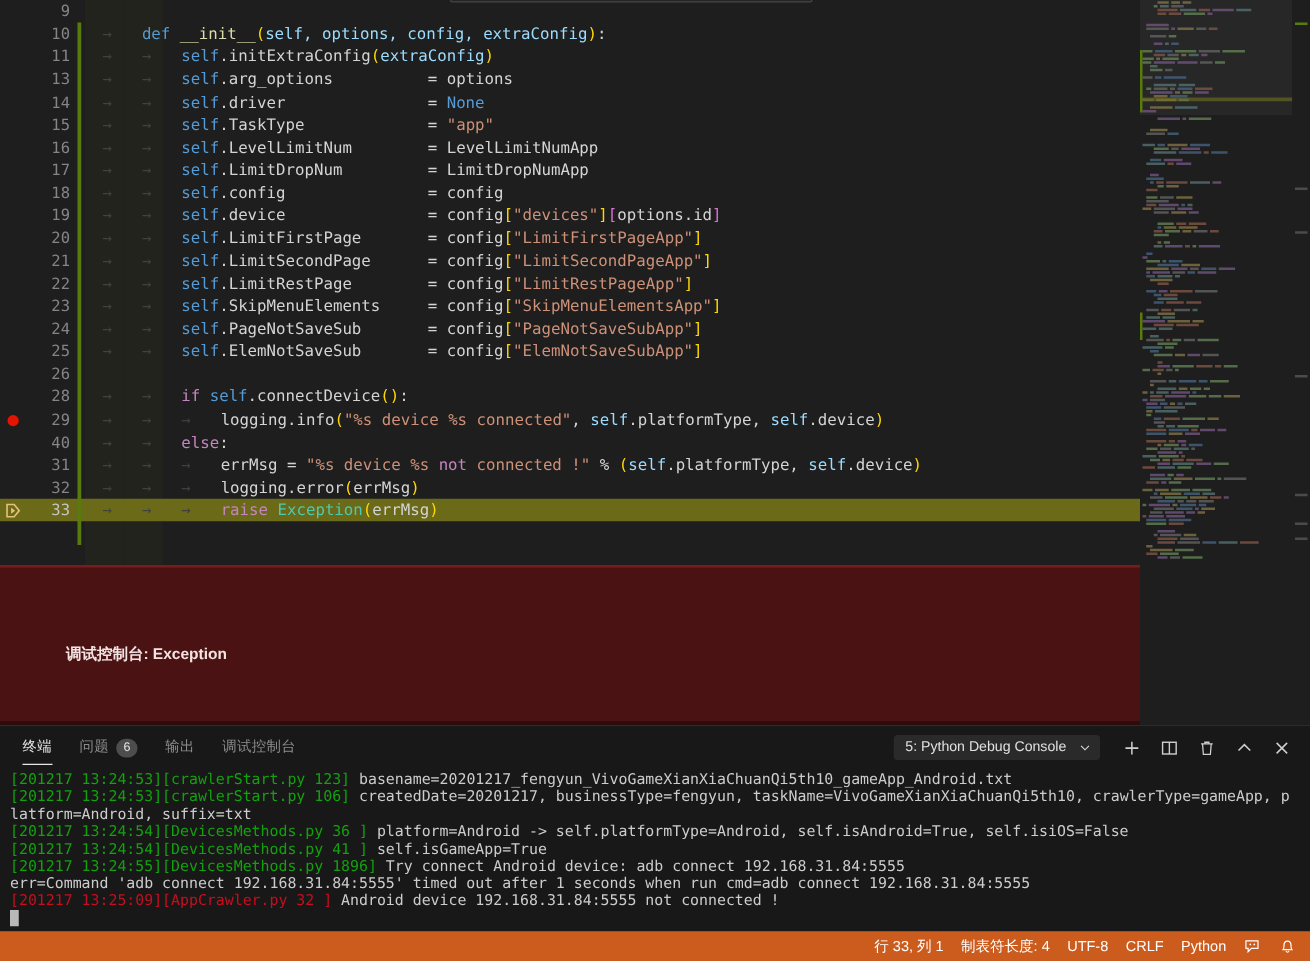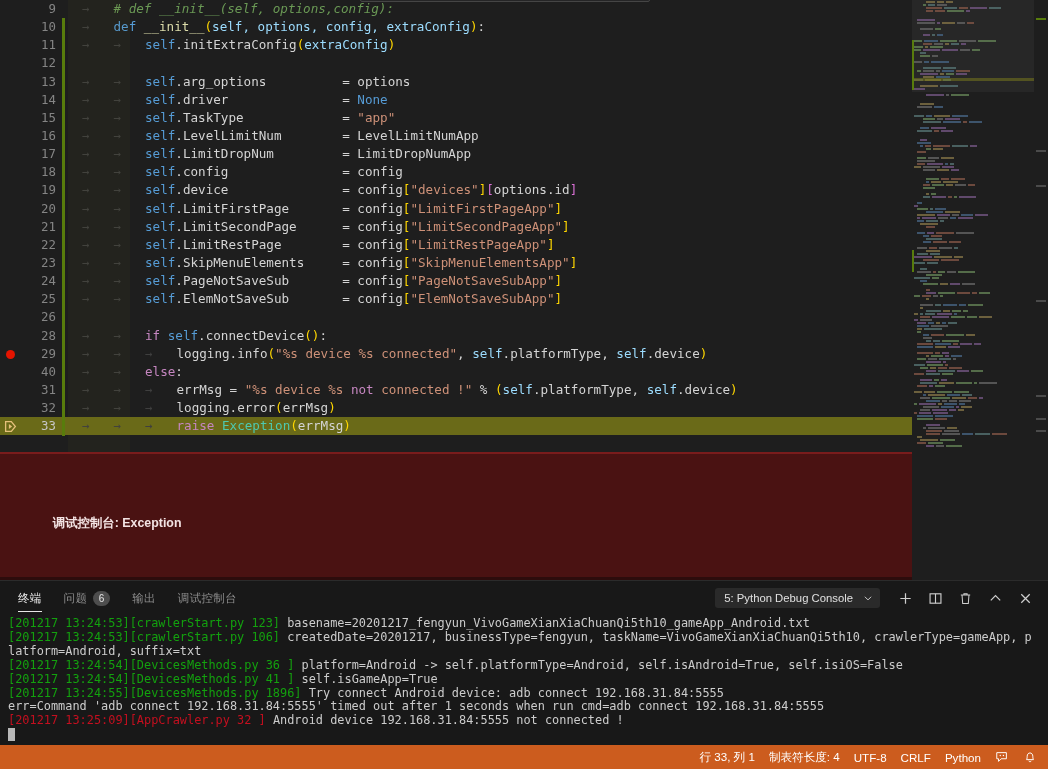--- a/index.html
+++ b/index.html
@@ -237,24 +237,23 @@
   .sb-right { margin-left: auto; display: flex; align-items: flex-end; }
 </style>
 </head>
 <body>
 
 <div id="app">
 
   <div class="editor-area">
     <div class="float-widget"></div>
     <div class="code-pane" id="code-pane">
-        <div class="code-row"><div class="gutter-glyph"></div><div class="lineno">9</div><div class="fold"></div><div class="code-text"><span class="ws" style="display:inline-block;width:31.5px;">→</span><span class="tk-cmt"># def __init__(self, options,config):</span></div></div>
+        <div class="code-row"><div class="gutter-glyph"></div><div class="lineno">9</div><div class="fold"></div></div>
         <div class="code-row"><div class="gutter-glyph"></div><div class="lineno">10</div><div class="fold"></div><div class="code-text"><span class="ws" style="display:inline-block;width:31.5px;">→</span><span class="tk-kw2">def </span><span class="tk-fn">__init__</span><span class="tk-brk">(</span><span class="tk-var">self</span><span class="tk-var">, options, config, extraConfig</span><span class="tk-brk">)</span><span class="tk-pun">:</span></div></div>
         <div class="code-row"><div class="gutter-glyph"></div><div class="lineno">11</div><div class="fold"></div><div class="code-text"><span class="ws" style="display:inline-block;width:31.5px;">→</span><span class="ws" style="display:inline-block;width:31.5px;">→</span><span class="tk-self">self</span><span class="tk-pln">.initExtraConfig</span><span class="tk-brk">(</span><span class="tk-var">extraConfig</span><span class="tk-brk">)</span></div></div>
-        <div class="code-row"><div class="gutter-glyph"></div><div class="lineno">12</div><div class="fold"></div><div class="code-text"></div></div>
         <div class="code-row"><div class="gutter-glyph"></div><div class="lineno">13</div><div class="fold"></div><div class="code-text"><span class="ws" style="display:inline-block;width:31.5px;">→</span><span class="ws" style="display:inline-block;width:31.5px;">→</span><span class="tk-self">self</span><span class="tk-pln">.arg_options</span><span class="tk-ws">&nbsp;&nbsp;&nbsp;&nbsp;&nbsp;&nbsp;&nbsp;&nbsp;&nbsp;&nbsp;</span><span class="tk-pln">= options</span></div></div>
         <div class="code-row"><div class="gutter-glyph"></div><div class="lineno">14</div><div class="fold"></div><div class="code-text"><span class="ws" style="display:inline-block;width:31.5px;">→</span><span class="ws" style="display:inline-block;width:31.5px;">→</span><span class="tk-self">self</span><span class="tk-pln">.driver</span><span class="tk-ws">&nbsp;&nbsp;&nbsp;&nbsp;&nbsp;&nbsp;&nbsp;&nbsp;&nbsp;&nbsp;&nbsp;&nbsp;&nbsp;&nbsp;&nbsp;</span><span class="tk-pln">= </span><span class="tk-kw2">None</span></div></div>
         <div class="code-row"><div class="gutter-glyph"></div><div class="lineno">15</div><div class="fold"></div><div class="code-text"><span class="ws" style="display:inline-block;width:31.5px;">→</span><span class="ws" style="display:inline-block;width:31.5px;">→</span><span class="tk-self">self</span><span class="tk-pln">.TaskType</span><span class="tk-ws">&nbsp;&nbsp;&nbsp;&nbsp;&nbsp;&nbsp;&nbsp;&nbsp;&nbsp;&nbsp;&nbsp;&nbsp;&nbsp;</span><span class="tk-pln">= </span><span class="tk-str">"app"</span></div></div>
         <div class="code-row"><div class="gutter-glyph"></div><div class="lineno">16</div><div class="fold"></div><div class="code-text"><span class="ws" style="display:inline-block;width:31.5px;">→</span><span class="ws" style="display:inline-block;width:31.5px;">→</span><span class="tk-self">self</span><span class="tk-pln">.LevelLimitNum</span><span class="tk-ws">&nbsp;&nbsp;&nbsp;&nbsp;&nbsp;&nbsp;&nbsp;&nbsp;</span><span class="tk-pln">= LevelLimitNumApp</span></div></div>
         <div class="code-row"><div class="gutter-glyph"></div><div class="lineno">17</div><div class="fold"></div><div class="code-text"><span class="ws" style="display:inline-block;width:31.5px;">→</span><span class="ws" style="display:inline-block;width:31.5px;">→</span><span class="tk-self">self</span><span class="tk-pln">.LimitDropNum</span><span class="tk-ws">&nbsp;&nbsp;&nbsp;&nbsp;&nbsp;&nbsp;&nbsp;&nbsp;&nbsp;</span><span class="tk-pln">= LimitDropNumApp</span></div></div>
         <div class="code-row"><div class="gutter-glyph"></div><div class="lineno">18</div><div class="fold"></div><div class="code-text"><span class="ws" style="display:inline-block;width:31.5px;">→</span><span class="ws" style="display:inline-block;width:31.5px;">→</span><span class="tk-self">self</span><span class="tk-pln">.config</span><span class="tk-ws">&nbsp;&nbsp;&nbsp;&nbsp;&nbsp;&nbsp;&nbsp;&nbsp;&nbsp;&nbsp;&nbsp;&nbsp;&nbsp;&nbsp;&nbsp;</span><span class="tk-pln">= config</span></div></div>
         <div class="code-row"><div class="gutter-glyph"></div><div class="lineno">19</div><div class="fold"></div><div class="code-text"><span class="ws" style="display:inline-block;width:31.5px;">→</span><span class="ws" style="display:inline-block;width:31.5px;">→</span><span class="tk-self">self</span><span class="tk-pln">.device</span><span class="tk-ws">&nbsp;&nbsp;&nbsp;&nbsp;&nbsp;&nbsp;&nbsp;&nbsp;&nbsp;&nbsp;&nbsp;&nbsp;&nbsp;&nbsp;&nbsp;</span><span class="tk-pln">= config</span><span class="tk-brk">[</span><span class="tk-str">"devices"</span><span class="tk-brk">]</span><span class="tk-brk2">[</span><span class="tk-pln">options.id</span><span class="tk-brk2">]</span></div></div>
         <div class="code-row"><div class="gutter-glyph"></div><div class="lineno">20</div><div class="fold"></div><div class="code-text"><span class="ws" style="display:inline-block;width:31.5px;">→</span><span class="ws" style="display:inline-block;width:31.5px;">→</span><span class="tk-self">self</span><span class="tk-pln">.LimitFirstPage</span><span class="tk-ws">&nbsp;&nbsp;&nbsp;&nbsp;&nbsp;&nbsp;&nbsp;</span><span class="tk-pln">= config</span><span class="tk-brk">[</span><span class="tk-str">"LimitFirstPageApp"</span><span class="tk-brk">]</span></div></div>
         <div class="code-row"><div class="gutter-glyph"></div><div class="lineno">21</div><div class="fold"></div><div class="code-text"><span class="ws" style="display:inline-block;width:31.5px;">→</span><span class="ws" style="display:inline-block;width:31.5px;">→</span><span class="tk-self">self</span><span class="tk-pln">.LimitSecondPage</span><span class="tk-ws">&nbsp;&nbsp;&nbsp;&nbsp;&nbsp;&nbsp;</span><span class="tk-pln">= config</span><span class="tk-brk">[</span><span class="tk-str">"LimitSecondPageApp"</span><span class="tk-brk">]</span></div></div>
         <div class="code-row"><div class="gutter-glyph"></div><div class="lineno">22</div><div class="fold"></div><div class="code-text"><span class="ws" style="display:inline-block;width:31.5px;">→</span><span class="ws" style="display:inline-block;width:31.5px;">→</span><span class="tk-self">self</span><span class="tk-pln">.LimitRestPage</span><span class="tk-ws">&nbsp;&nbsp;&nbsp;&nbsp;&nbsp;&nbsp;&nbsp;&nbsp;</span><span class="tk-pln">= config</span><span class="tk-brk">[</span><span class="tk-str">"LimitRestPageApp"</span><span class="tk-brk">]</span></div></div>

